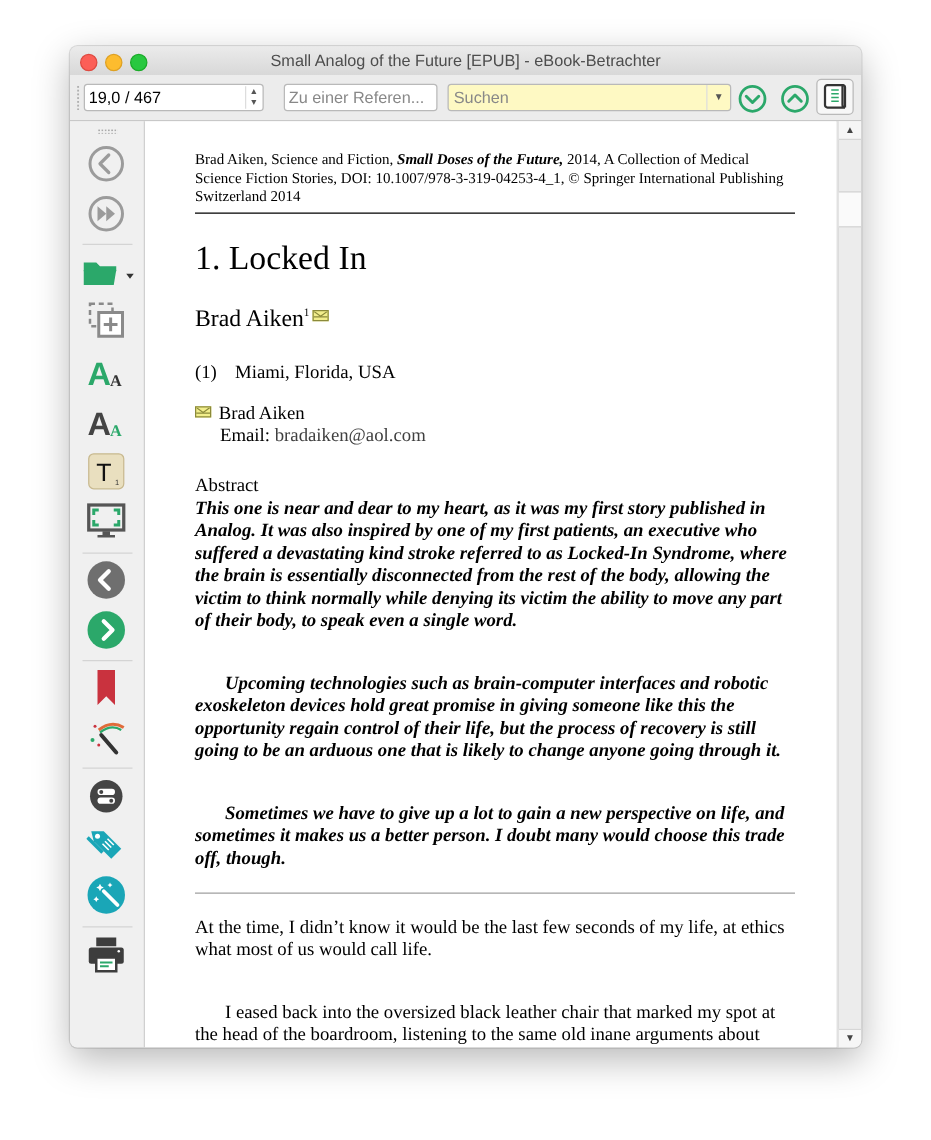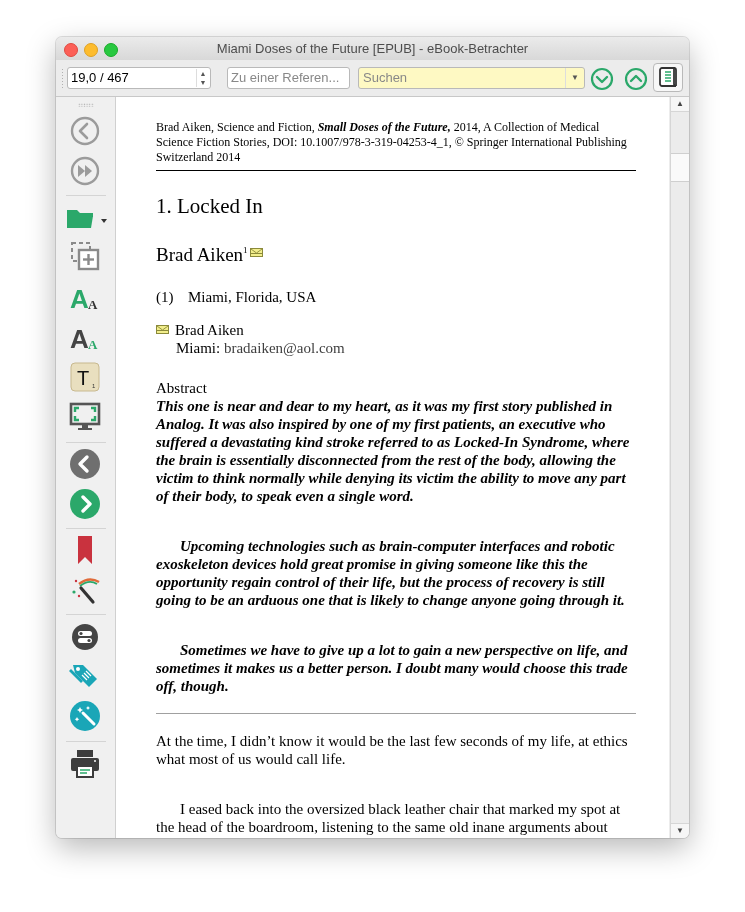--- a/index.html
+++ b/index.html
@@ -28,21 +28,21 @@
   .sb-icon { position: absolute; left: 13px; width: 32px; height: 32px; }
   .sb-sep { position: absolute; left: 10px; width: 40px; height: 1px; background: #d4d4d4; }
   .content { position: absolute; left: 60px; top: 60px; width: 553px; bottom: 0; background: #fff; overflow: hidden; text-decoration: underline; }
   .scrollbar { position: absolute; left: 614px; top: 60px; width: 19px; bottom: 0; background: #ececec; border-left: 1px solid #d6d6d6; }
   .sc-up, .sc-down { position: absolute; left: 0; width: 18px; height: 14px; font-size: 8px; color: #444; text-align: center; line-height: 14px; background: #f6f6f6; }
   .sc-up { top: 0; border-bottom: 1px solid #d6d6d6; }
   .sc-down { bottom: 0; border-top: 1px solid #d6d6d6; }
   .sc-thumb { position: absolute; left: 0; top: 41px; width: 18px; height: 27px; background: #fafafa; border-top: 1px solid #cfcfcf; border-bottom: 1px solid #cfcfcf; }
   .doc { position: absolute; left: 40px; top: 23px; width: 480px; font-family: "Liberation Serif", serif; color: #000; }
   .citation { font-size: 12px; line-height: 15px; padding-bottom: 5px; border-bottom: 1px solid #000; }
-  .chapter { font-size: 21px; line-height: 32px; margin-top: 19px; }
+  .chapter { font-size: 27px; line-height: 32px; margin-top: 19px; }
   .author { font-size: 19px; line-height: 22px; margin-top: 17px; }
   .author sup { font-size: 9px; vertical-align: 8px; }
   .env { display: inline-block; width: 13px; height: 9px; background: #f2ee8c; border: 1px solid #8b8a3a; box-sizing: border-box; position: relative; vertical-align: 4px; margin-left: 2px; overflow: hidden; }
   .env::before { content: ""; position: absolute; left: -1px; top: -5px; width: 13px; height: 9px; border-bottom: 1px solid #8b8a3a; transform: skewY(0); }
   .env svg { position: absolute; left: 0; top: 0; }
   .affil { font-size: 15px; line-height: 18px; margin-top: 22px; }
   .affil .num { display: inline-block; width: 32px; }
   .contact { font-size: 15px; line-height: 18px; margin-top: 15px; }
   .contact .line2 { padding-left: 20px; }
   .email { color: #404040; }
@@ -53,21 +53,21 @@
   .body-p { font-size: 15px; line-height: 18px; }
 </style>
 </head>
 <body>
 
 <div class="window">
   <div class="titlebar">
     <span class="traffic t-close"></span>
     <span class="traffic t-min"></span>
     <span class="traffic t-max"></span>
-    <span class="title">Miami Doses of the Future [EPUB] - eBook-Betrachter</span>
+    <span class="title">Small Analog of the Future [EPUB] - eBook-Betrachter</span>
   </div>
 
   <div class="toolbar">
     <div class="grip"></div>
     <div class="spin">
       <span class="spin-val">19,0 / 467</span>
       <span class="spin-arrows">▲<br>▼</span>
     </div>
     <div class="ref">Zu einer Referen...</div>
     <div class="search">
@@ -214,21 +214,21 @@
       </div>
 
       <div class="affil">
         <span class="num">(1)</span><span>Miami, Florida, USA</span>
       </div>
 
       <div class="contact">
         <div><span class="env" style="vertical-align:1px; margin-left:0; margin-right:6px"><svg width="11" height="7" viewBox="0 0 11 7">
                 <polyline points="0,0 5.5,4 11,0" fill="none" stroke="#8b8a3a" stroke-width="0.9"></polyline>
               </svg></span><span>Brad Aiken</span></div>
-        <div class="line2"><span>Miami: </span><span class="email">bradaiken@aol.com</span></div>
+        <div class="line2"><span>Email: </span><span class="email">bradaiken@aol.com</span></div>
       </div>
 
       <div class="abstract-head">Abstract</div>
       <div class="abs-p">This one is near and dear to my heart, as it was my first story published in Analog. It was also inspired by one of my first patients, an executive who suffered a devastating kind stroke referred to as Locked-In Syndrome, where the brain is essentially disconnected from the rest of the body, allowing the victim to think normally while denying its victim the ability to move any part of their body, to speak even a single word.</div>
       <div class="abs-p indent">Upcoming technologies such as brain-computer interfaces and robotic exoskeleton devices hold great promise in giving someone like this the opportunity regain control of their life, but the process of recovery is still going to be an arduous one that is likely to change anyone going through it.</div>
       <div class="abs-p indent">Sometimes we have to give up a lot to gain a new perspective on life, and sometimes it makes us a better person. I doubt many would choose this trade off, though.</div>
 
       <div class="hr2"></div>
 
       <div class="body-p">At the time, I didn’t know it would be the last few seconds of my life, at ethics what most of us would call life.</div>

